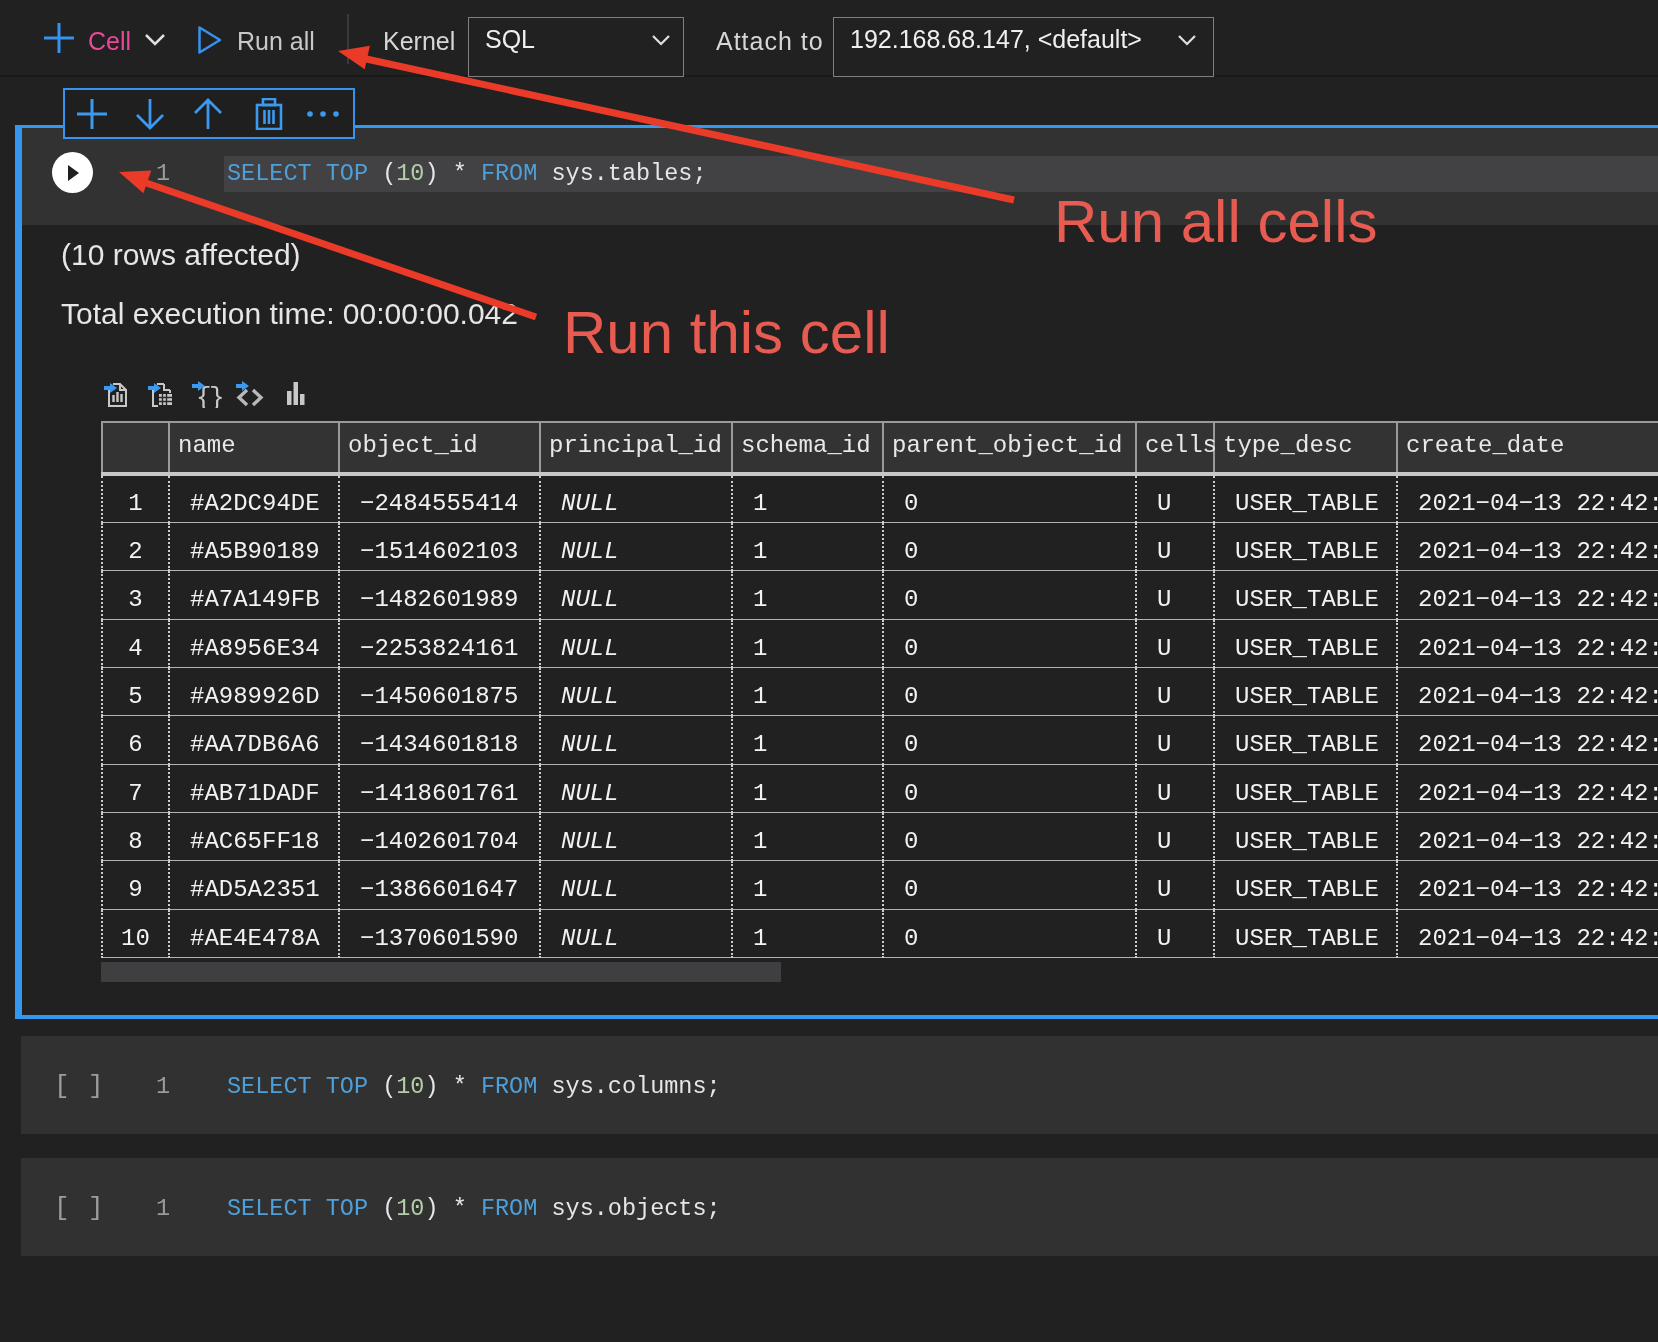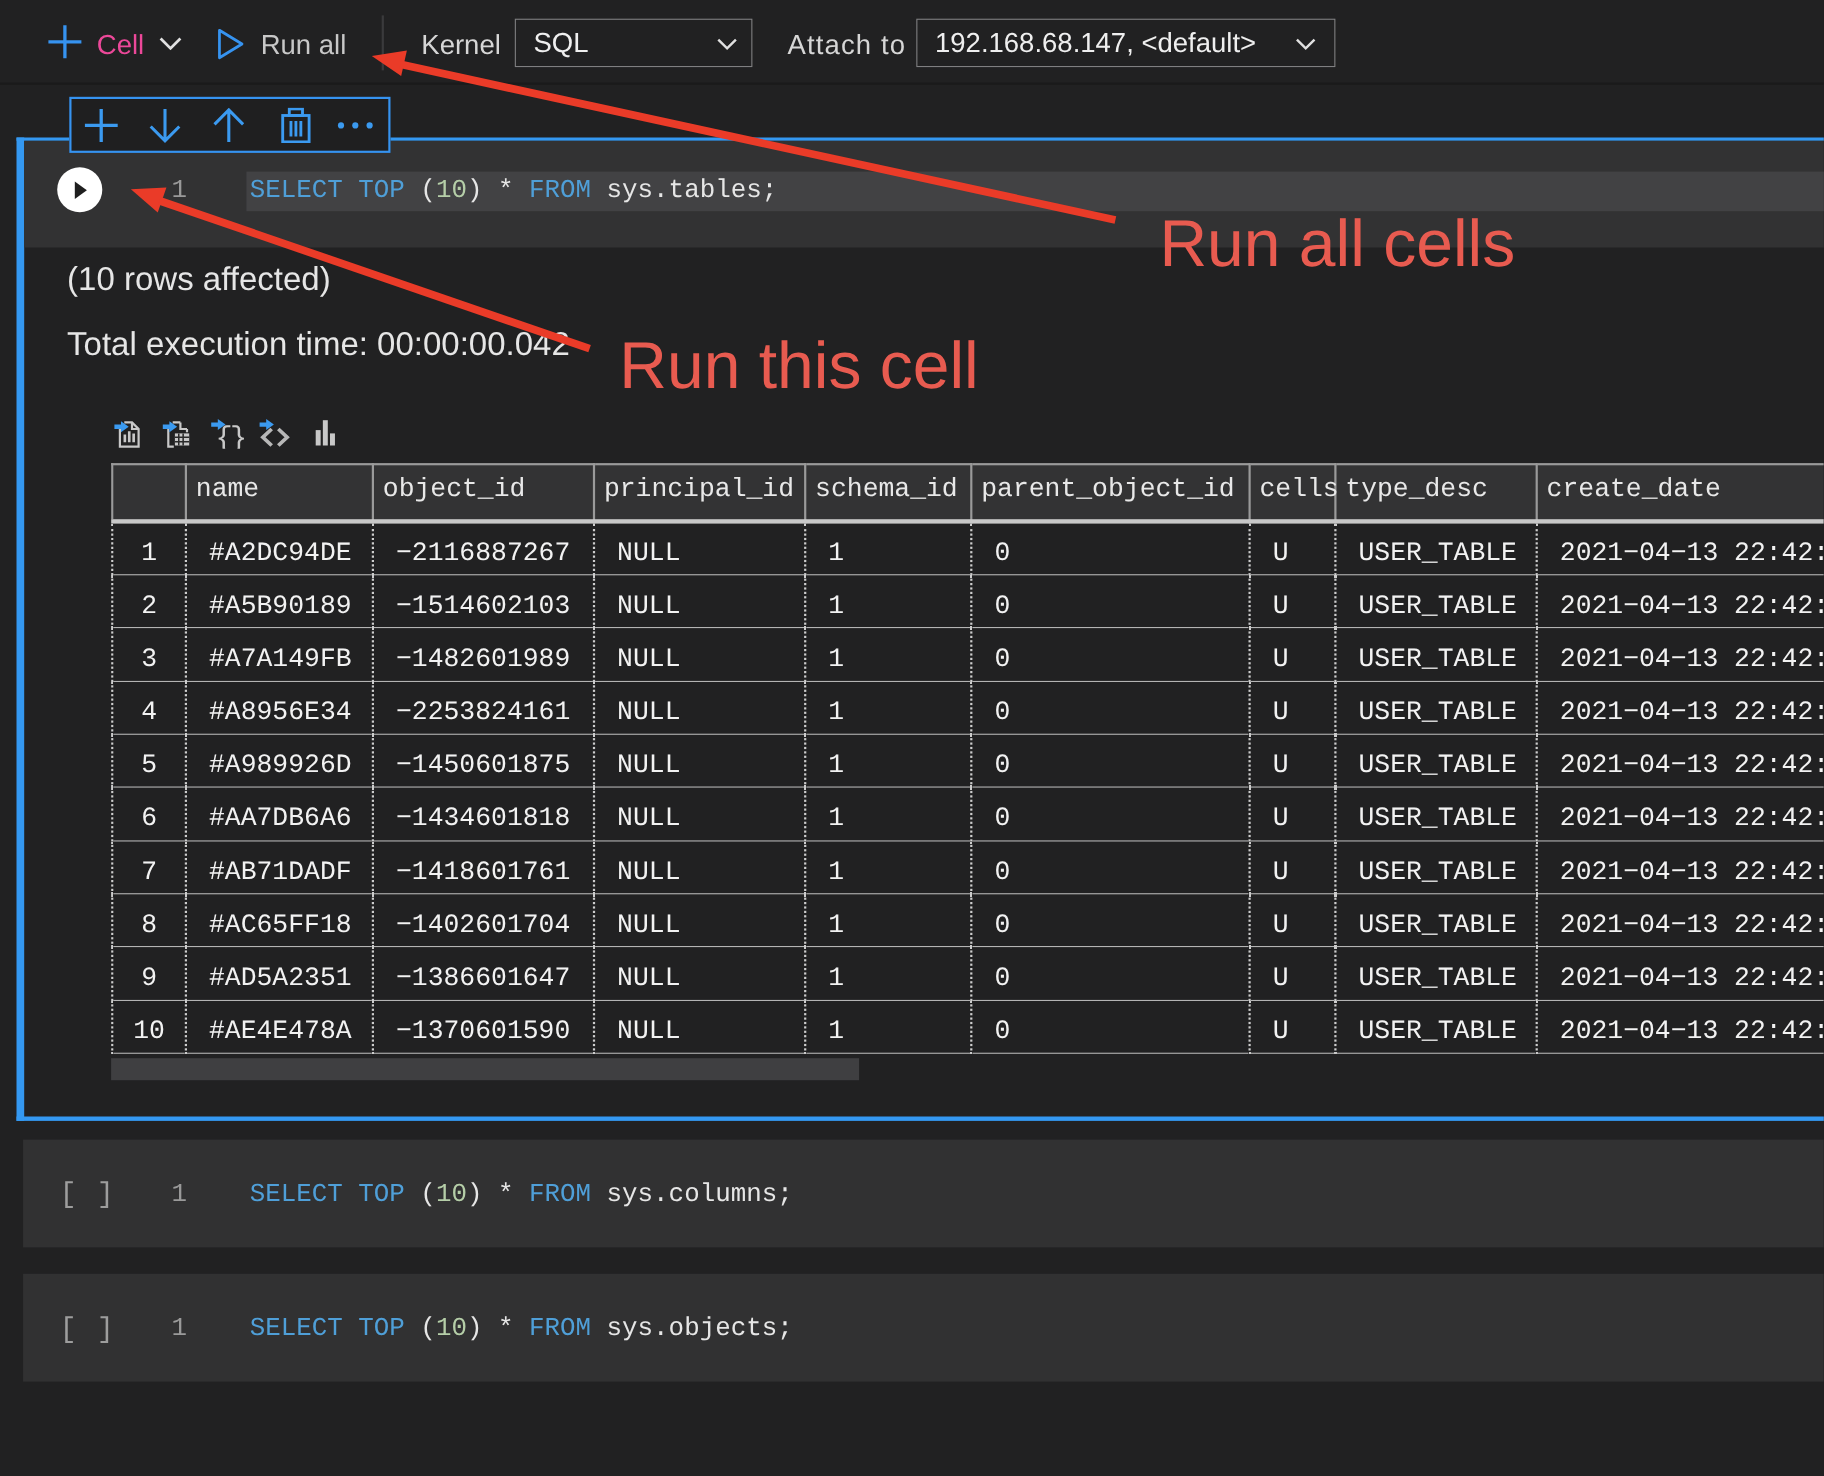--- a/index.html
+++ b/index.html
@@ -4,21 +4,21 @@
 <style>
   * { margin:0; padding:0; box-sizing:border-box; }
   html,body { width:1658px; height:1342px; overflow:hidden; }
   body { background:#212122; font-family:"Liberation Sans", sans-serif; position:relative; }
   .abs { position:absolute; }
 
   
   #topbar { position:absolute; left:0; top:0; width:1658px; height:77px;
             background:#212122; border-bottom:2px solid #1a1a1b; }
   #topbar .lbl { position:absolute; top:27px; font-size:25px; color:#d6d6d6; }
-  .combo { position:absolute; top:17px; height:44px; border:1.5px solid #7f7f81;
+  .combo { position:absolute; top:17px; height:60px; border:1.5px solid #7f7f81;
            background:#212122; color:#efefef; font-size:25px; }
   .combo span { position:absolute; top:7px; left:16px; }
 
   
   #celltb { position:absolute; left:63px; top:88px; width:292px; height:51px;
             background:#1f1f20; border:2.5px solid #3693f0; }
 
   
   #cell1 { position:absolute; left:15px; top:125px; width:1651px; height:894px;
            border-top:3px solid #3498f1; border-bottom:4px solid #3498f1;
@@ -42,21 +42,21 @@
   #grid table { border-collapse:collapse; table-layout:fixed; width:1619px;
                 font-family:"Liberation Mono", monospace; font-size:24px; color:#f2f2f2; }
   #grid th { background:#333334; font-weight:normal; text-align:left; height:52px;
              border-right:2px solid #9a9a9a; border-top:2px solid #9a9a9a; padding:0 0 4px 8px;
              color:#e8e8e8; }
   #grid th:first-child { border-left:2px solid #9a9a9a; }
   #grid td { height:48.35px; border-right:2px dotted #cdcdcd; border-bottom:1.5px solid #b4b4b4;
              padding:10px 0 0 20px; background:#212122; }
   #grid td:first-child { border-left:2px dotted #cdcdcd; text-align:center; padding:10px 0 0 0; }
   #grid thead tr { border-bottom:4px solid #c8c8c8; }
-  #grid .null { }
+  #grid .null { font-style:italic; }
 
   #hscroll { position:absolute; left:101px; top:962px; width:680px; height:20px; background:#3f3f41; }
 
   
   .simplecell { position:absolute; left:21px; width:1637px; height:98px; background:#313132; }
   .bracket { position:absolute; font-family:"Liberation Mono", monospace; font-size:26px;
              color:#9d9d9d; line-height:26px; }
 
   
   #overlay { position:absolute; left:0; top:0; width:1658px; height:1342px; pointer-events:none; }
@@ -167,21 +167,21 @@
           <th>parent_object_id</th>
           <th>cells</th>
           <th>type_desc</th>
           <th>create_date</th>
         </tr>
 </thead>
 <tbody>
 <tr>
           <td>1</td>
           <td>#A2DC94DE</td>
-          <td>−2116887267</td>
+          <td>−2484555414</td>
           <td class="null">NULL</td>
           <td>1</td>
           <td>0</td>
           <td>U</td>
           <td>USER_TABLE</td>
           <td>2021−04−13 22:42:43</td>
         </tr>
 <tr>
           <td>2</td>
           <td>#A5B90189</td>

